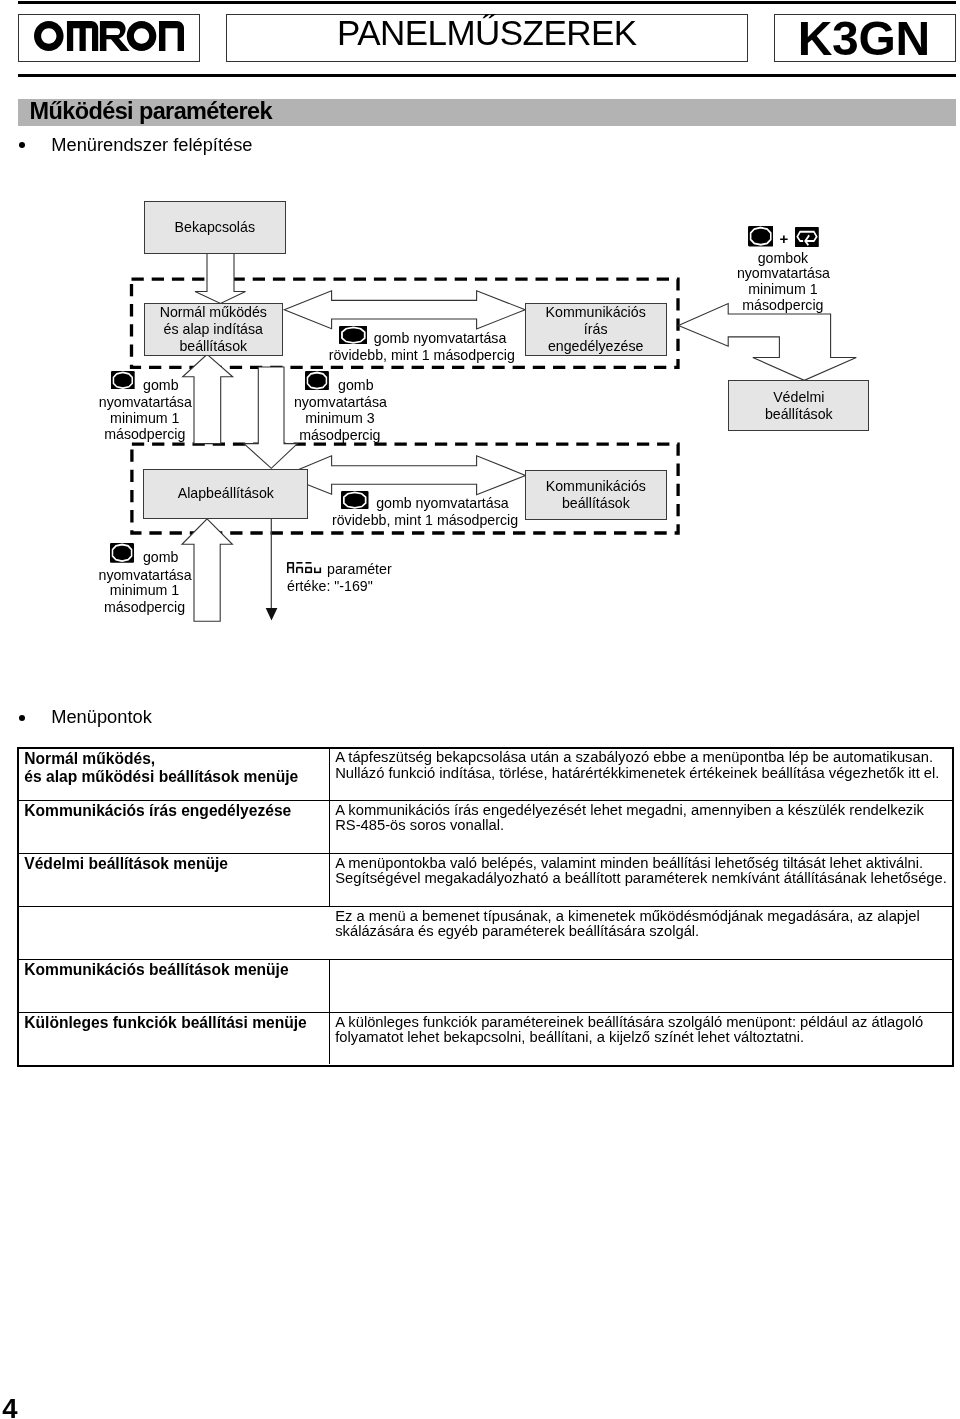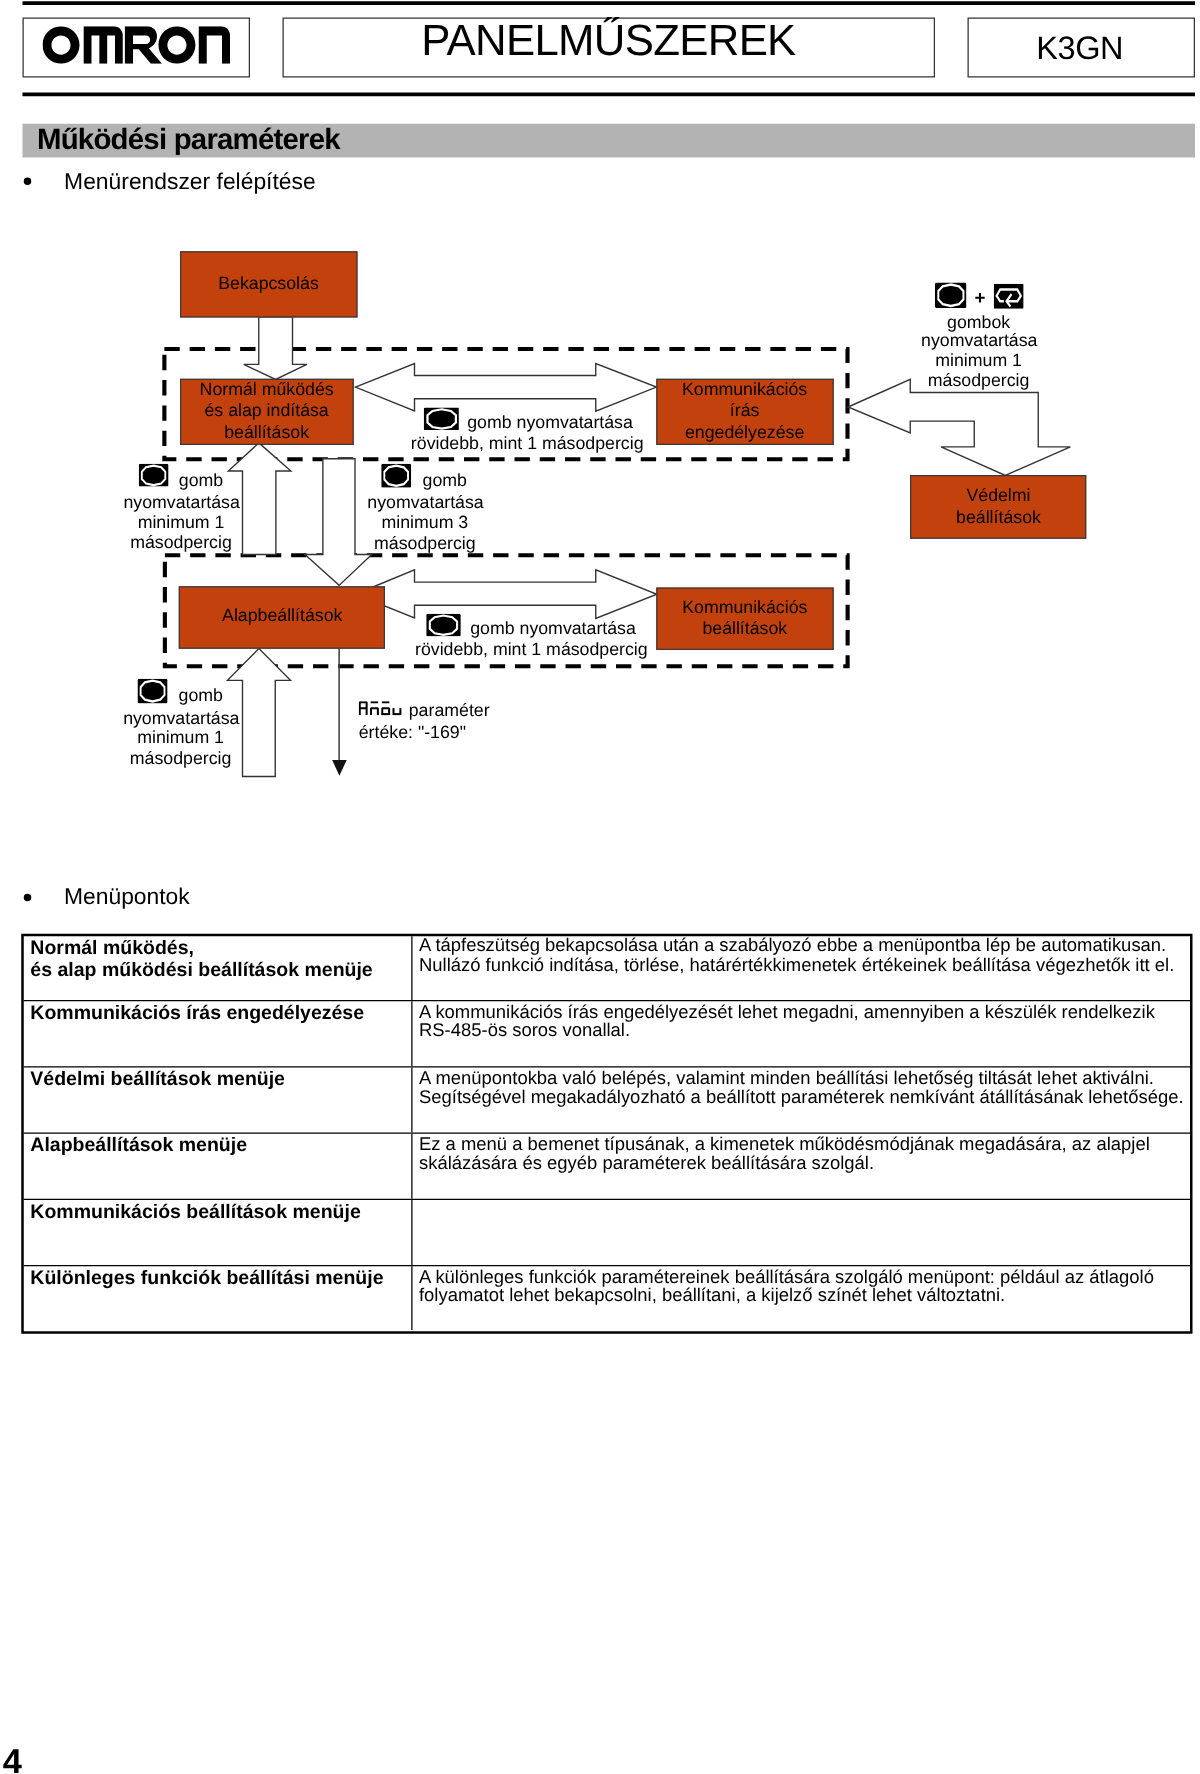--- a/index.html
+++ b/index.html
@@ -10,33 +10,33 @@
   
   #rule-top{left:18px;top:0.8px;width:938px;height:2.8px;background:#000;}
   #rule-bottom{left:18px;top:73.8px;width:938px;height:2.9px;background:#000;}
   #logo-box{left:17.5px;top:14px;width:182.9px;height:48.4px;border:1px solid #333;box-sizing:border-box;}
   #logo-svg{position:absolute;left:15px;top:6px;}
   #title-box{left:226px;top:14px;width:521.5px;height:48.4px;border:1px solid #333;box-sizing:border-box;
              display:flex;align-items:flex-start;justify-content:center;}
   #title-box span{font-size:35px;letter-spacing:-0.55px;position:relative;top:-2px;}
   #model-box{left:773.7px;top:14px;width:182.2px;height:48.4px;border:1px solid #333;box-sizing:border-box;
              display:flex;align-items:center;justify-content:center;}
-  #model-box span{font-size:26px;font-weight:normal;letter-spacing:-0.3px;position:relative;top:0px;left:-1px;}
+  #model-box span{font-size:48px;font-weight:bold;letter-spacing:-0.3px;position:relative;top:0px;left:-1px;}
 
   
   #sec-band{left:17.9px;top:98.8px;width:938px;height:26.8px;background:#b3b3b3;}
   #sec-title{left:29.6px;top:98.4px;font-size:23.5px;font-weight:bold;letter-spacing:-0.62px;}
   .bullet{position:absolute;width:6px;height:6px;border-radius:50%;background:#000;}
   .bullet-text{position:absolute;font-size:18.3px;}
 
   
   #diagram{left:0;top:0;width:960px;height:700px;}
   #diagram > svg[data-name="diagram-shapes"]{position:absolute;left:0;top:0;}
   .dlabel{position:absolute;font-size:14.2px;line-height:17px;text-align:center;white-space:nowrap;}
-  .dbox{position:absolute;border:1px solid #3a3a3a;box-sizing:border-box;background:#c2410c;
+  .dbox{position:absolute;border:1px solid #3a3a3a;box-sizing:border-box;background:#e5e5e5;
         display:flex;align-items:center;justify-content:center;text-align:center;
         font-size:14.2px;line-height:17px;}
   .btnicon{position:absolute;display:block;}
   .dlabel div{white-space:nowrap;}
   .segfont{display:inline-block;vertical-align:baseline;}
 
   
   #menu-table{position:absolute;left:16.8px;top:746.6px;width:937.4px;height:320px;
               border:2.4px solid #000;box-sizing:border-box;}
   #menu-table .row{position:absolute;left:0;width:100%;height:53.1px;box-sizing:border-box;}
@@ -274,23 +274,20 @@
   <div class="row" style="top:104.5px;height:53px" data-name="table-row">
     <div class="cname" data-name="table-cell-name">
       <div data-name="row-name-line1">Védelmi beállítások menüje</div>
     </div>
     <div class="cdesc" data-name="table-cell-desc">
       <div data-name="row-desc-line1">A menüpontokba való belépés, valamint minden beállítási lehetőség tiltását lehet aktiválni.</div>
       <div data-name="row-desc-line2">Segítségével megakadályozható a beállított paraméterek nemkívánt átállításának lehetősége.</div>
     </div>
   </div>
   <div class="row" style="top:157.5px;height:53px" data-name="table-row">
-    <div class="cname" data-name="table-cell-name">
-      <div data-name="row-name-line1">Alapbeállítások menüje</div>
-    </div>
     <div class="cdesc" data-name="table-cell-desc">
       <div data-name="row-desc-line1">Ez a menü a bemenet típusának, a kimenetek működésmódjának megadására, az alapjel</div>
       <div data-name="row-desc-line2">skálázására és egyéb paraméterek beállítására szolgál.</div>
     </div>
   </div>
   <div class="row" style="top:210.5px;height:53px" data-name="table-row">
     <div class="cname" data-name="table-cell-name">
       <div data-name="row-name-line1">Kommunikációs beállítások menüje</div>
     </div>
   </div>

